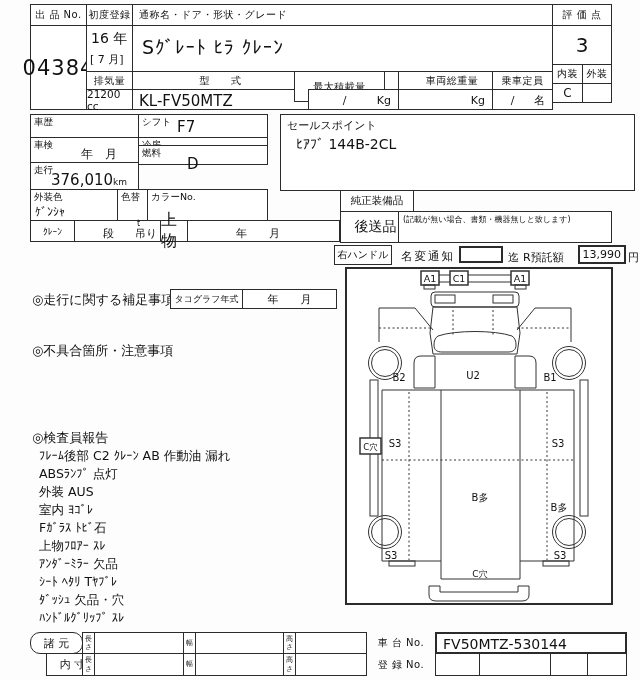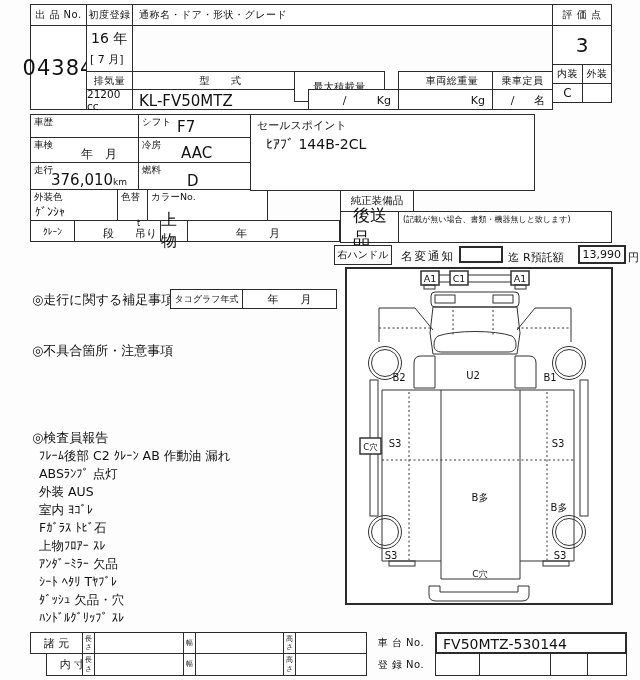--- a/index.html
+++ b/index.html
@@ -29,20 +29,23 @@
     <div class="center-val" style="font-size:21px;letter-spacing:1px;">04384</div>
   </div>
 
   <div class="cell hdr" style="left:86px;top:4px;width:47px;height:22px;">初度登録</div>
   <div class="cell" style="left:86px;top:25px;width:47px;height:47px;">
     <div class="txt" style="left:4px;top:4px;font-size:14px;">16 年</div>
     <div class="txt" style="left:3px;top:26px;font-size:11px;">[ 7 月]</div>
   </div>
 
   <div class="cell hdr" style="left:132px;top:4px;width:421px;height:22px;justify-content:flex-start;padding-left:6px;text-align:center;">通称名・ドア・形状・グレード</div>
+  <div class="cell" style="left:132px;top:25px;width:421px;height:47px;">
+    <div class="txt" style="left:9px;top:10px;font-size:19px;letter-spacing:1px;">Sｸﾞﾚｰﾄ  ﾋﾗ ｸﾚｰﾝ</div>
+  </div>
 
   <div class="cell hdr" style="left:552px;top:4px;width:60px;height:22px;">評 価 点</div>
   <div class="cell" style="left:552px;top:25px;width:60px;height:40px;">
     <div class="center-val" style="font-size:20px;">3</div>
   </div>
   <div class="cell hdr" style="left:552px;top:64px;width:31px;height:20px;">内装</div>
   <div class="cell hdr" style="left:582px;top:64px;width:30px;height:20px;">外装</div>
   <div class="cell" style="left:552px;top:83px;width:31px;height:20px;">
     <div class="center-val" style="font-size:12px;">C</div>
   </div>
@@ -97,21 +100,21 @@
     <span class="corner-lbl">冷房</span>
     <div class="txt" style="left:42px;top:6px;font-size:15px;">AAC</div>
   </div>
 
   <div class="cell" style="left:30px;top:162px;width:109px;height:28px;">
     <span class="corner-lbl">走行</span>
     <div class="txt" style="left:20px;top:8px;font-size:15px;">
       <span>376,010</span><span style="font-size:9px;">km</span>
     </div>
   </div>
-  <div class="cell" style="left:138px;top:162px;width:130px;height:28px;">
+  <div class="cell" style="left:138px;top:145px;width:130px;height:20px;">
     <span class="corner-lbl">燃料</span>
     <div class="txt" style="left:48px;top:9px;font-size:15px;">D</div>
   </div>
 
   <div class="cell" style="left:30px;top:189px;width:88px;height:32px;">
     <span class="corner-lbl">外装色</span>
     <div class="txt" style="left:4px;top:15px;font-size:12px;">ｹﾞﾝｼｬ</div>
   </div>
   <div class="cell" style="left:117px;top:189px;width:31px;height:32px;">
     <span class="corner-lbl">色替</span>
@@ -129,29 +132,29 @@
       <span class="tsup" style="left:2px;top:-6px;">t</span><span>吊り</span>
     </div>
   </div>
   <div class="cell" style="left:160px;top:220px;width:28px;height:22px;">
     <div class="center-val" style="font-size:16px;">上物</div>
   </div>
   <div class="cell" style="left:187px;top:220px;width:153px;height:22px;">
     <div class="txt" style="left:48px;top:5px;font-size:11px;">年　　月</div>
   </div>
 
-  <div class="cell" style="left:250px;top:114px;width:285px;height:77px;padding-left:31px;">
+  <div class="cell" style="left:280px;top:114px;width:355px;height:77px;padding-left:31px;">
     <div class="txt" style="left:6px;top:3px;font-size:11px;">セールスポイント</div>
     <div class="txt" style="left:15px;top:21px;font-size:14px;">ﾋｱﾌﾞ 144B-2CL</div>
   </div>
   <div class="cell" style="left:340px;top:190px;width:74px;height:22px;">
     <div class="center-val" style="font-size:10.5px;">純正装備品</div>
   </div>
   <div class="cell" style="left:340px;top:211px;width:59px;height:32px;">
-    <div class="center-val" style="font-size:17px;padding-left:12px;">後送品</div>
+    <div class="center-val" style="font-size:14px;padding-left:12px;">後送品</div>
   </div>
   <div class="cell" style="left:398px;top:211px;width:214px;height:32px;">
     <div class="txt" style="left:4px;top:2px;font-size:8px;">(記載が無い場合、書類・機器無しと致します)</div>
   </div>
 
   <div class="cell" style="left:334px;top:245px;width:58px;height:20px;">
     <div class="center-val" style="font-size:10px;">右ハンドル</div>
   </div>
   <div class="txt" style="left:401px;top:249px;font-size:11.5px;letter-spacing:2px;">名変通知</div>
   <div class="cell thick" style="left:459px;top:246px;width:44px;height:17px;"></div>
@@ -253,21 +256,21 @@
         <text x="211" y="178">S3</text>
         <text x="133" y="232">B多</text>
         <text x="212" y="242">B多</text>
         <text x="44" y="290">S3</text>
         <text x="213" y="290">S3</text>
         <text x="133" y="308" font-size="9">C穴</text>
       </g>
     </svg>
   </div>
 
-  <div class="cell" style="left:30px;top:632px;width:53px;height:22px;">
+  <div class="cell" style="left:30px;top:632px;width:53px;height:22px;border-radius:10px;">
     <div class="center-val" style="font-size:11px;">諸 元</div>
   </div>
   <div class="cell vlabel" style="left:82px;top:632px;width:13px;height:22px;">
       <span>長さ</span>
     </div>
   <div class="cell" style="left:94px;top:632px;width:90px;height:22px;"></div>
   <div class="cell vlabel" style="left:183px;top:632px;width:13px;height:22px;">
       <span>幅</span>
     </div>
   <div class="cell" style="left:195px;top:632px;width:89px;height:22px;"></div>

